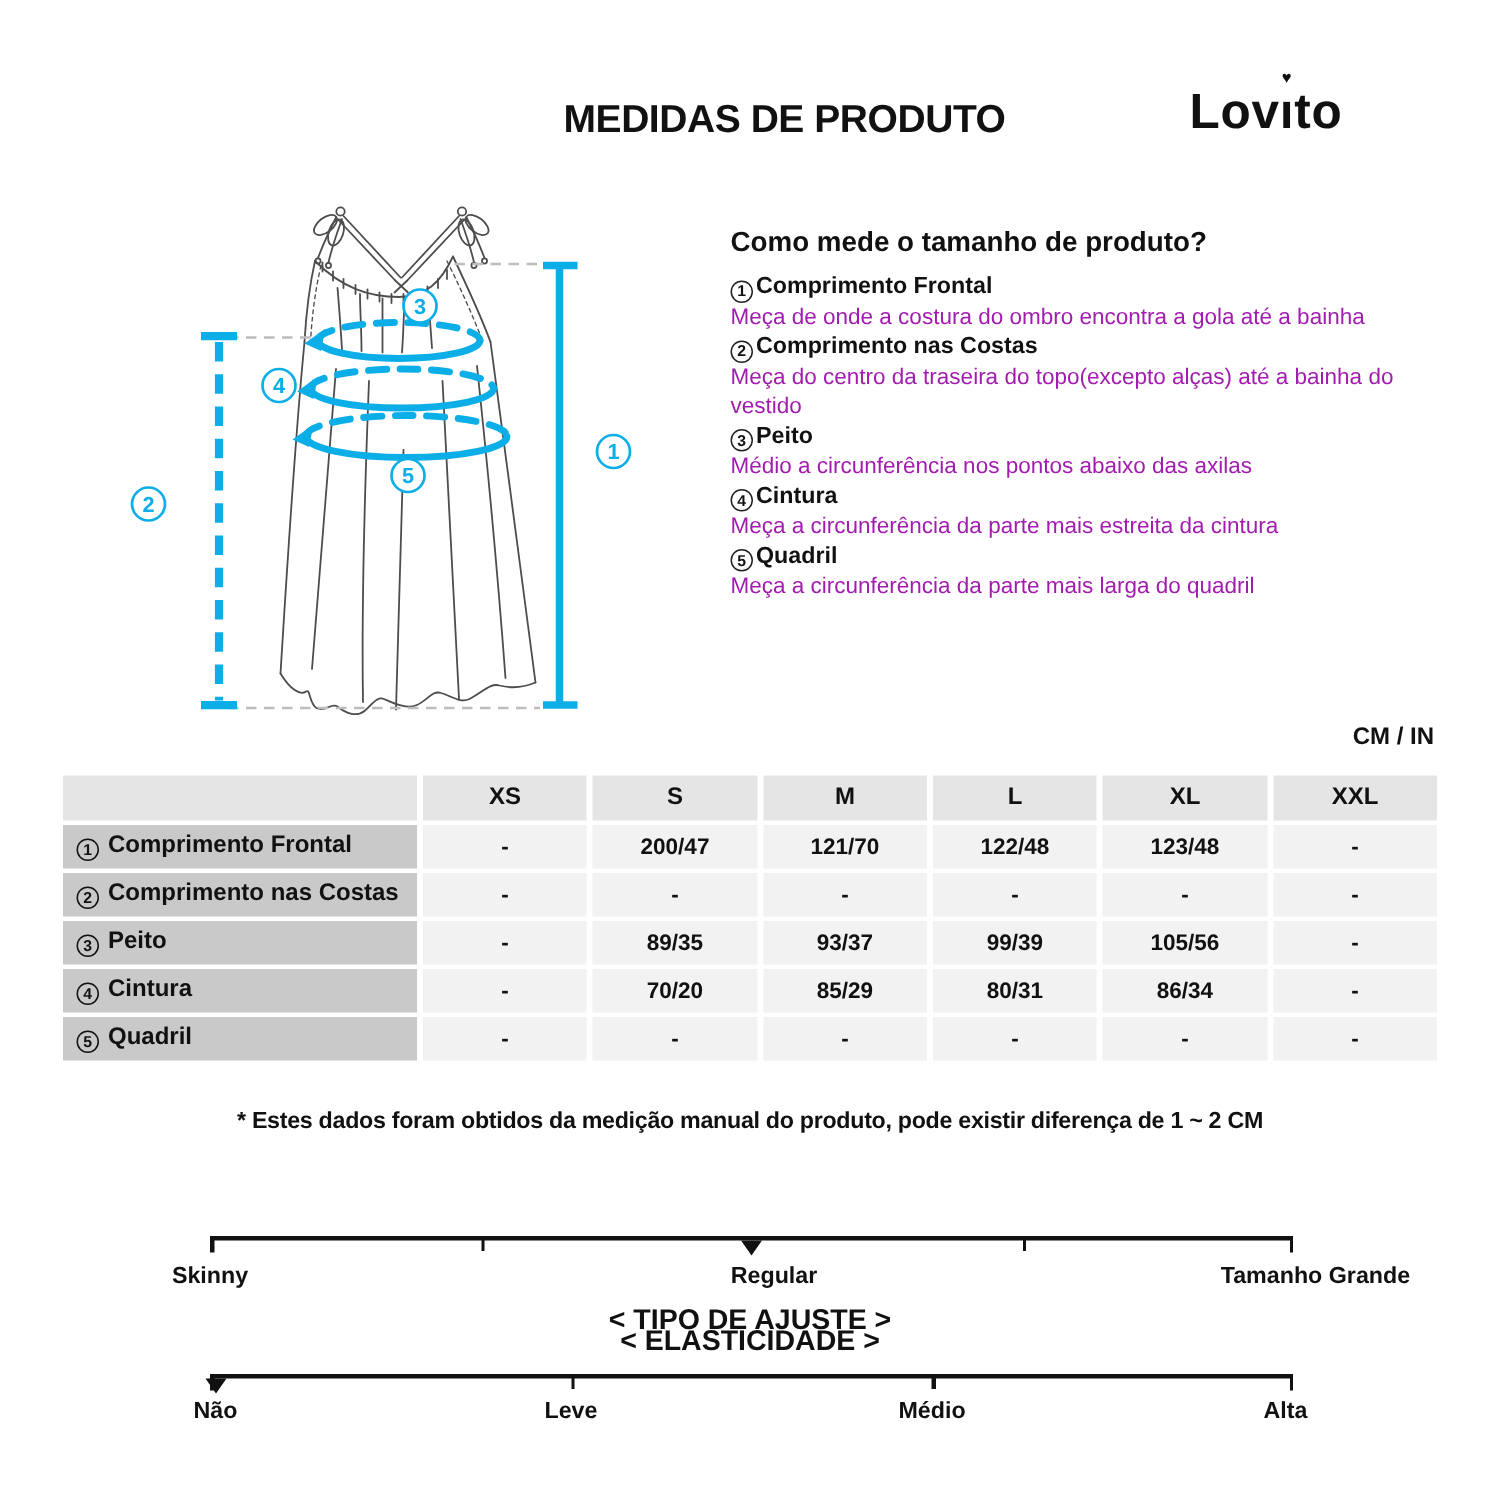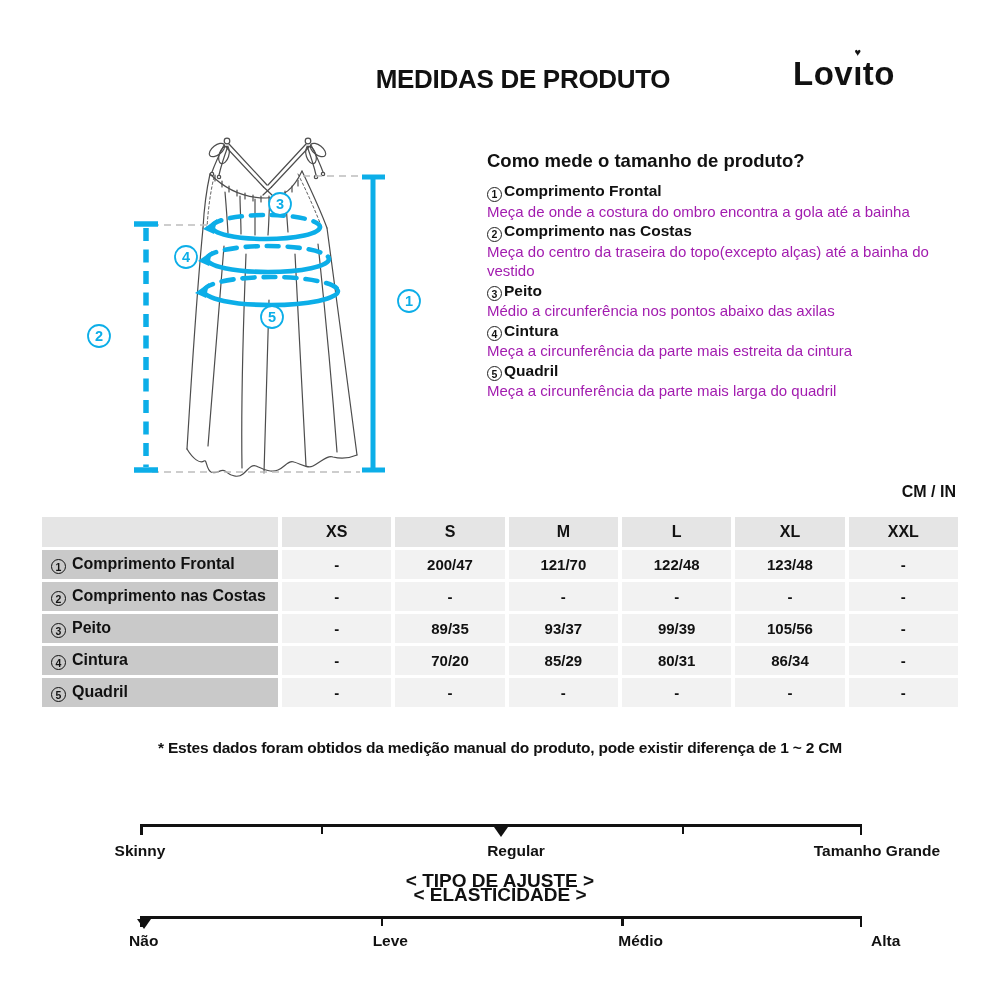--- a/index.html
+++ b/index.html
@@ -50,21 +50,21 @@
   .scale-line{position:absolute;left:140px;width:722px;height:16px;}
   #fit-line{top:824px;}
   #ela-line{top:916px;}
   .scale-bar{position:absolute;left:0;right:0;top:0;height:3px;background:#111;}
   .tick{position:absolute;top:0;width:2.5px;height:11px;background:#111;}
   .tick.mid{height:10px;}
   .tri{position:absolute;top:3px;width:0;height:0;transform:translateX(-50%);
        border-left:7px solid transparent;border-right:7px solid transparent;border-top:10px solid #111;}
   .scale-labels{position:absolute;left:140px;width:722px;height:20px;}
   #fit-labels{top:842px;padding-left:30px;}
-  #ela-labels{top:932px;padding-left:29px;}
+  #ela-labels{top:932px;}
   .scale-labels span{position:absolute;transform:translateX(-50%);font-size:15.5px;font-weight:700;white-space:nowrap;}
 </style>
 </head>
 <body>
 
 <div id="canvas">
 
   <div class="main-title">MEDIDAS DE PRODUTO</div>
   <div class="logo"><span>Lov</span><span class="logo-i"><span>ı</span><span class="logo-heart">♥</span></span><span>to</span></div>
 

